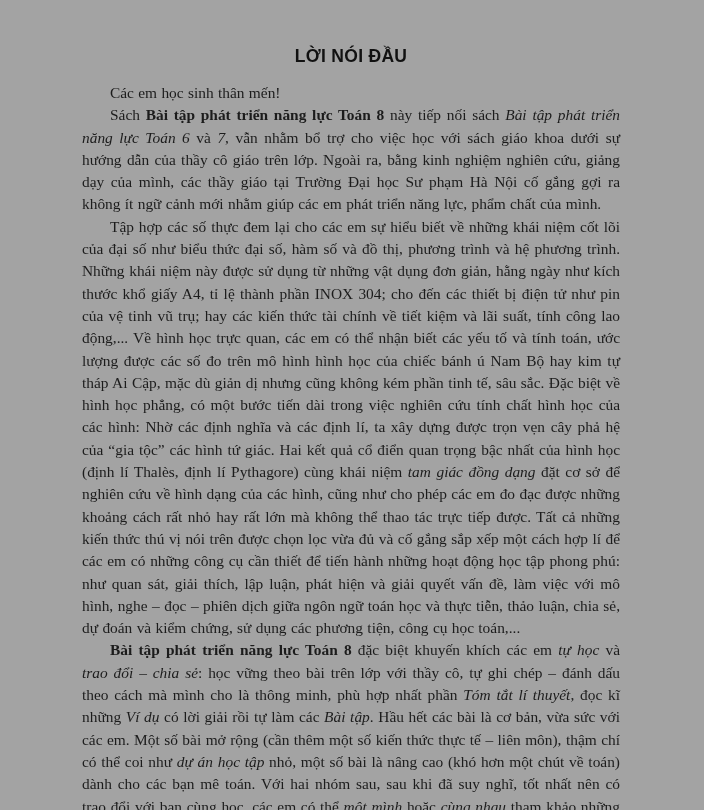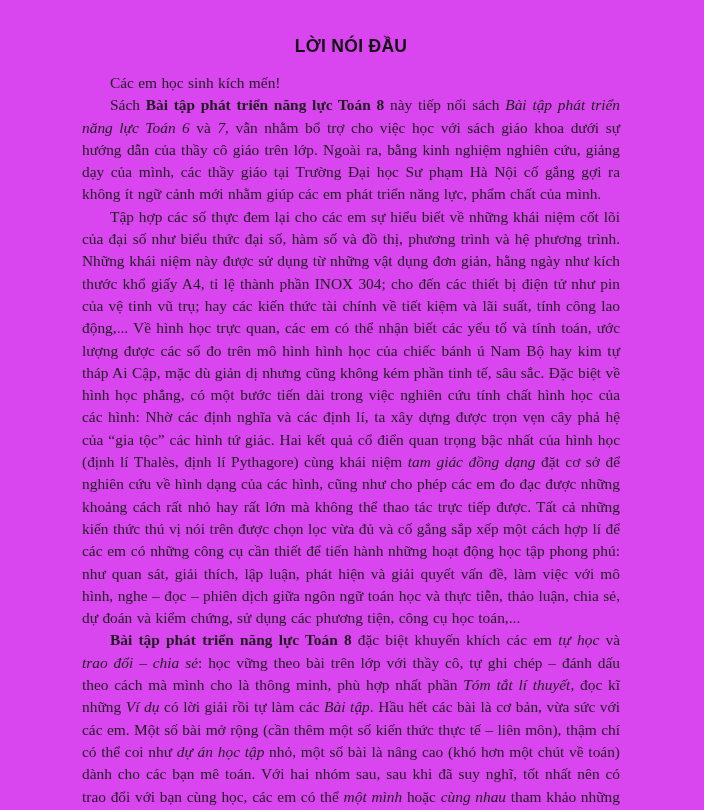--- a/index.html
+++ b/index.html
@@ -7,22 +7,22 @@
     padding: 0;
     background: #ffffff;
     width: 704px;
     height: 810px;
     overflow: hidden;
   }
   .page {
     box-sizing: border-box;
     width: 704px;
     height: 810px;
-    padding: 36px 84px 0 82px;
-    background: #d946ef;
+    padding: 46px 84px 0 82px;
+    background: #a3a3a3;
     font-family: "Liberation Serif", serif;
     color: #1c1c1c;
   }
   .title {
     font-family: "Liberation Sans", sans-serif;
     font-size: 17.5px;
     font-weight: bold;
     letter-spacing: 0.3px;
     text-align: center;
     margin: 0 0 15px 0;
@@ -37,18 +37,18 @@
     word-spacing: 0.5px;
   }
   span.i  { font-style: italic; }
   span.bi { font-weight: bold; }
 </style>
 </head>
 <body>
 
 <div class="page">
   <h1 class="title">LỜI NÓI ĐẦU</h1>
-  <p class="para"><span>Các em học sinh kích mến!</span></p>
+  <p class="para"><span>Các em học sinh thân mến!</span></p>
   <p class="para"><span>Sách </span><span class="bi">Bài tập phát triển năng lực Toán 8</span><span> này tiếp nối sách </span><span class="i">Bài tập phát triển năng lực Toán 6</span><span> và </span><span class="i">7</span><span>, vẫn nhằm bổ trợ cho việc học với sách giáo khoa dưới sự hướng dẫn của thầy cô giáo trên lớp. Ngoài ra, bằng kinh nghiệm nghiên cứu, giảng dạy của mình, các thầy giáo tại Trường Đại học Sư phạm Hà Nội cố gắng gợi ra không ít ngữ cảnh mới nhằm giúp các em phát triển năng lực, phẩm chất của mình.</span></p>
   <p class="para"><span>Tập hợp các số thực đem lại cho các em sự hiểu biết về những khái niệm cốt lõi của đại số như biểu thức đại số, hàm số và đồ thị, phương trình và hệ phương trình. Những khái niệm này được sử dụng từ những vật dụng đơn giản, hằng ngày như kích thước khổ giấy A4, tỉ lệ thành phần INOX 304; cho đến các thiết bị điện tử như pin của vệ tinh vũ trụ; hay các kiến thức tài chính về tiết kiệm và lãi suất, tính công lao động,... Về hình học trực quan, các em có thể nhận biết các yếu tố và tính toán, ước lượng được các số đo trên mô hình hình học của chiếc bánh ú Nam Bộ hay kim tự tháp Ai Cập, mặc dù giản dị nhưng cũng không kém phần tinh tế, sâu sắc. Đặc biệt về hình học phẳng, có một bước tiến dài trong việc nghiên cứu tính chất hình học của các hình: Nhờ các định nghĩa và các định lí, ta xây dựng được trọn vẹn cây phả hệ của “gia tộc” các hình tứ giác. Hai kết quả cổ điển quan trọng bậc nhất của hình học (định lí Thalès, định lí Pythagore) cùng khái niệm </span><span class="i">tam giác đồng dạng</span><span> đặt cơ sở để nghiên cứu về hình dạng của các hình, cũng như cho phép các em đo đạc được những khoảng cách rất nhỏ hay rất lớn mà không thể thao tác trực tiếp được. Tất cả những kiến thức thú vị nói trên được chọn lọc vừa đủ và cố gắng sắp xếp một cách hợp lí để các em có những công cụ cần thiết để tiến hành những hoạt động học tập phong phú: như quan sát, giải thích, lập luận, phát hiện và giải quyết vấn đề, làm việc với mô hình, nghe – đọc – phiên dịch giữa ngôn ngữ toán học và thực tiễn, thảo luận, chia sẻ, dự đoán và kiểm chứng, sử dụng các phương tiện, công cụ học toán,...</span></p>
   <p class="para"><span class="bi">Bài tập phát triển năng lực Toán 8</span><span> đặc biệt khuyến khích các em </span><span class="i">tự học</span><span> và </span><span class="i">trao đổi – chia sẻ</span><span>: học vững theo bài trên lớp với thầy cô, tự ghi chép – đánh dấu theo cách mà mình cho là thông minh, phù hợp nhất phần </span><span class="i">Tóm tắt lí thuyết</span><span>, đọc kĩ những </span><span class="i">Ví dụ</span><span> có lời giải rồi tự làm các </span><span class="i">Bài tập</span><span>. Hầu hết các bài là cơ bản, vừa sức với các em. Một số bài mở rộng (cần thêm một số kiến thức thực tế – liên môn), thậm chí có thể coi như </span><span class="i">dự án học tập</span><span> nhỏ, một số bài là nâng cao (khó hơn một chút về toán) dành cho các bạn mê toán. Với hai nhóm sau, sau khi đã suy nghĩ, tốt nhất nên có trao đổi với bạn cùng học, các em có thể </span><span class="i">một mình</span><span> hoặc </span><span class="i">cùng nhau</span><span> tham khảo những hướng dẫn ở cuối sách. Điều quan trọng nhất là </span><span class="i">làm thật, nghĩ thật</span><span> để tự mình tìm thấy niềm vui học tập, lao động, khám phá, sáng tạo và thông qua đó được phát triển năng lực, phẩm chất.</span></p>
 
 </div>
 
 </body></html>

